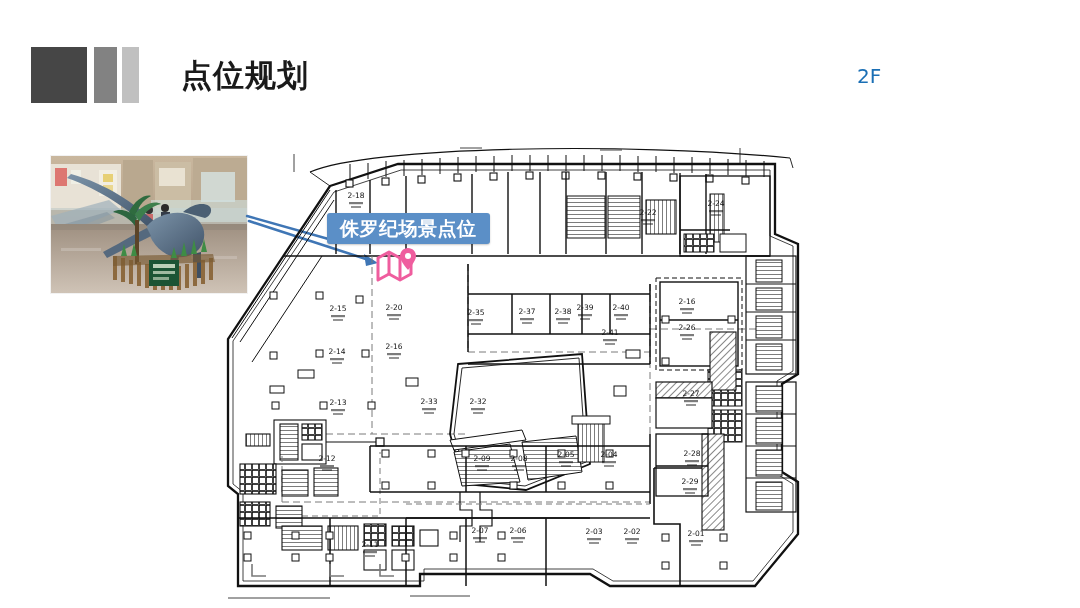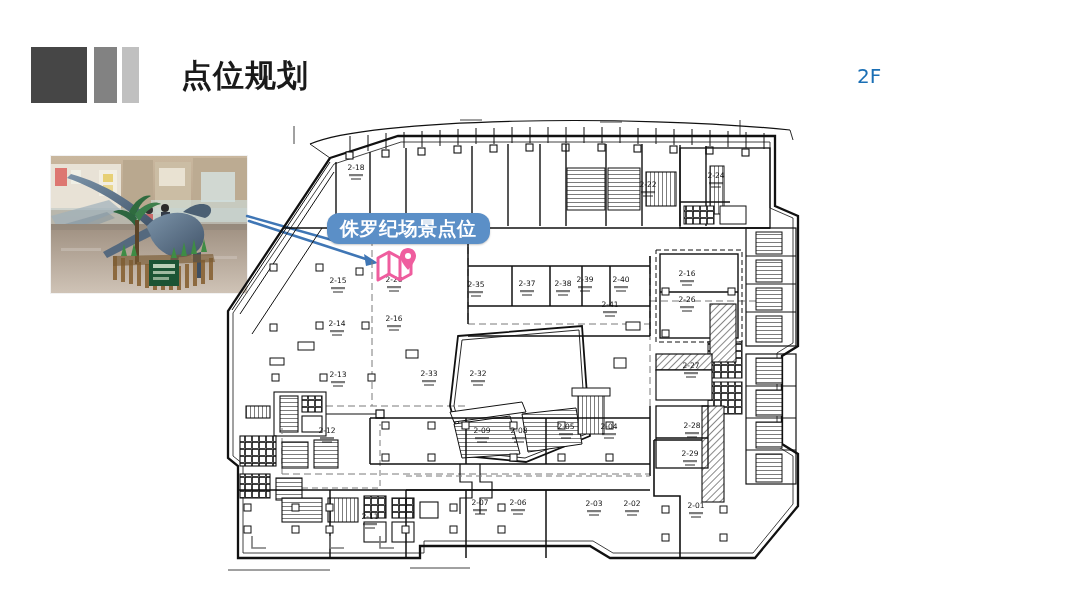--- a/index.html
+++ b/index.html
@@ -32,30 +32,30 @@
     box-shadow:0 0 0 1px rgba(0,0,0,0.05);
   }
   .photo-card svg{display:block;}
 
   
   .connector{position:absolute;left:0;top:0;width:1080px;height:608px;pointer-events:none;}
 
   
   .callout{
     position:absolute;left:327px;top:213px;
-    height:31px;padding:0 13px;border-radius:12px;
+    height:31px;padding:0 13px;border-radius:3px;
     background:#5b8fc7;color:#ffffff;
     font-size:19px;font-weight:bold;line-height:31px;
     white-space:nowrap;letter-spacing:0.5px;
     box-shadow:0 1px 2px rgba(0,0,0,0.22);
     z-index:6;
   }
 
   
-  .plan-wrap{position:absolute;left:210px;top:106px;width:600px;height:470px;text-decoration:underline;}
+  .plan-wrap{position:absolute;left:210px;top:134px;width:600px;height:470px;text-decoration:underline;}
   .plan-wrap svg{display:block;}
   .marker{position:absolute;left:375px;top:248px;width:44px;height:34px;z-index:5;}
 </style>
 </head>
 <body>
 
 <div class="header">
   <div class="blk blk-dark"></div>
   <div class="blk blk-mid"></div>
   <div class="blk blk-light"></div>

